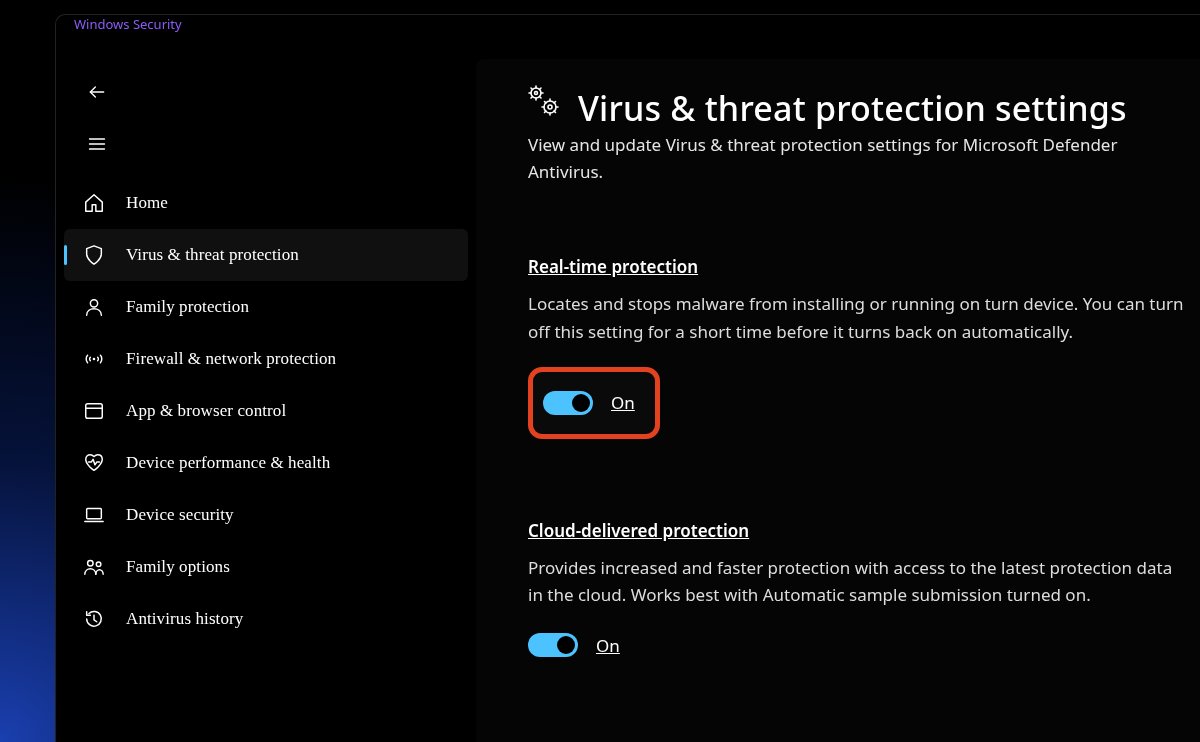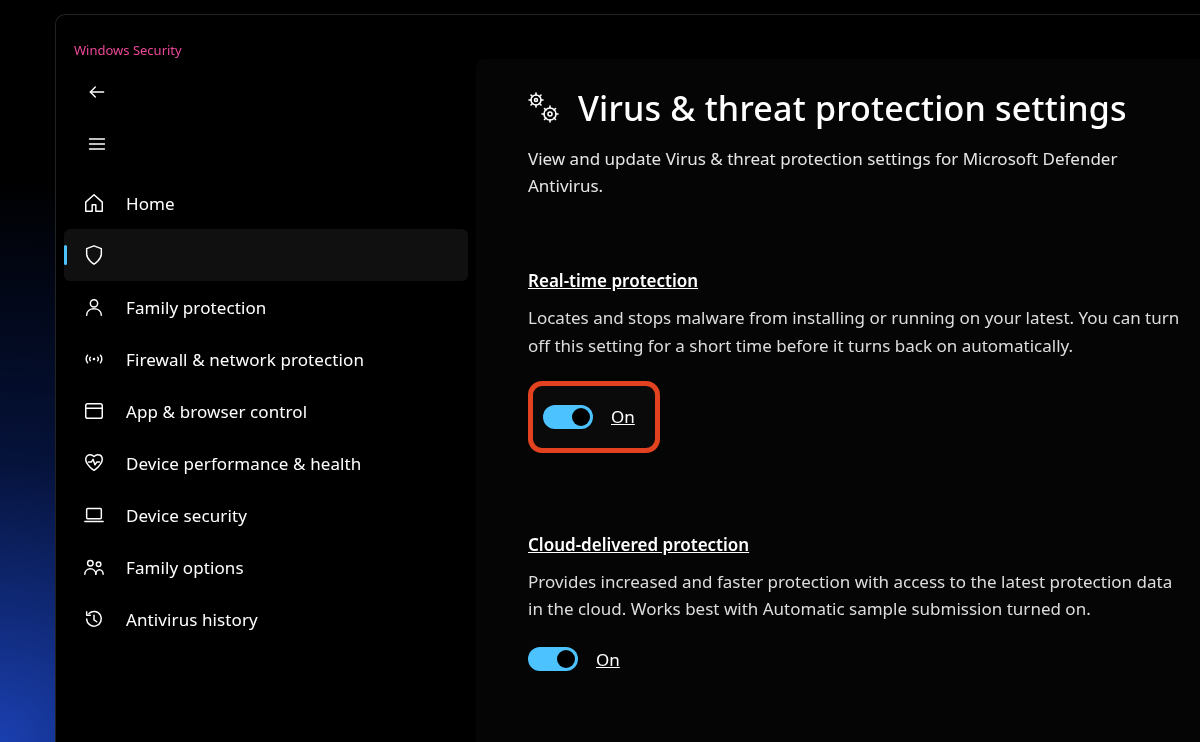--- a/index.html
+++ b/index.html
@@ -19,33 +19,34 @@
     background: #000;
     border-top-left-radius: 10px;
     border: 1px solid #222;
     border-right: none;
     border-bottom: none;
     overflow: hidden;
   }
   .titlebar {
     height: 44px;
     display: flex;
-    align-items: flex-end;
+    align-items: flex-start;
     padding-left: 18px;
     font-size: 13px;
-    color: #ec4899;
+    color: #8b5cf6;
   }
   .body-area {
     display: flex;
     height: calc(100% - 44px);
   }
   .sidebar {
     width: 420px;
     padding: 14px 8px 12px 8px;
     flex-shrink: 0;
+    font-family: Liberation Serif, serif;
   }
   .top-icons { padding-left: 14px; }
   .icon-btn {
     width: 38px; height: 38px;
     display: flex; align-items: center; justify-content: center;
     color: #fff;
     border-radius: 4px;
     margin-bottom: 14px;
   }
   .nav { margin-top: 8px; display: flex; flex-direction: column; }
@@ -82,23 +83,23 @@
   }
   .main {
     flex: 1;
     background: #050505;
     border-top-left-radius: 8px;
     padding: 26px 10px 0 52px;
     overflow: hidden;
   }
   .page-header {
     display: flex;
-    align-items: center;
+    align-items: flex-start;
     gap: 18px;
-    margin-bottom: 14px;
+    margin-bottom: 0;
   }
   .page-header .header-icon {
     width: 32px; height: 32px;
     display:flex;align-items:center;justify-content:center;
   }
   .page-title {
     font-size: 34px;
     font-weight: 500;
     letter-spacing: 0.2px;
   }
@@ -189,20 +190,21 @@
               </svg>
           </span>
           <span class="label">Home</span>
         </div>
         <div class="nav-item selected">
           <span class="icon">
             <svg width="22" height="22" viewBox="0 0 24 24">
                 <path d="M12 2 L20 5 V11 C20 17 12 22 12 22 C12 22 4 17 4 11 V5 Z"></path>
               </svg>
           </span>
+          <span class="label">Virus &amp; threat protection</span>
         </div>
         <div class="nav-item">
           <span class="icon">
             <svg width="22" height="22" viewBox="0 0 24 24">
                 <circle cx="12" cy="8" r="4"></circle>
                 <path d="M4 21 C4 16 8 14 12 14 C16 14 20 16 20 21"></path>
               </svg>
           </span>
           <span class="label">Family protection</span>
         </div>
@@ -298,21 +300,21 @@
                 <line x1="4" y1="-4" x2="5.5" y2="-5.5"></line>
             </g>
           </svg>
         </span>
         <h1 class="page-title">Virus &amp; threat protection settings</h1>
       </div>
       <p class="page-subtitle">View and update Virus &amp; threat protection settings for Microsoft Defender Antivirus.</p>
 
       <section class="section">
         <h2 class="section-title">Real-time protection</h2>
-        <p class="section-desc">Locates and stops malware from installing or running on your latest. You can turn off this setting for a short time before it turns back on automatically.</p>
+        <p class="section-desc">Locates and stops malware from installing or running on turn device. You can turn off this setting for a short time before it turns back on automatically.</p>
         <div class="highlight-box">
           <div class="toggle-row">
             <div class="toggle">
                 <div class="knob"></div>
               </div>
             <span class="toggle-label">On</span>
           </div>
         </div>
       </section>
 

